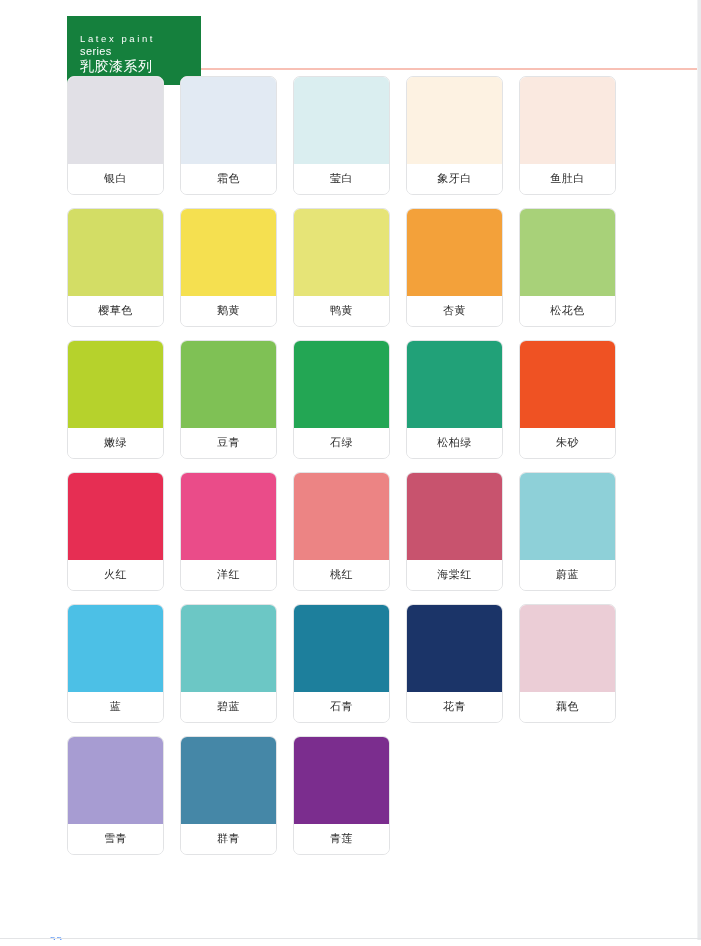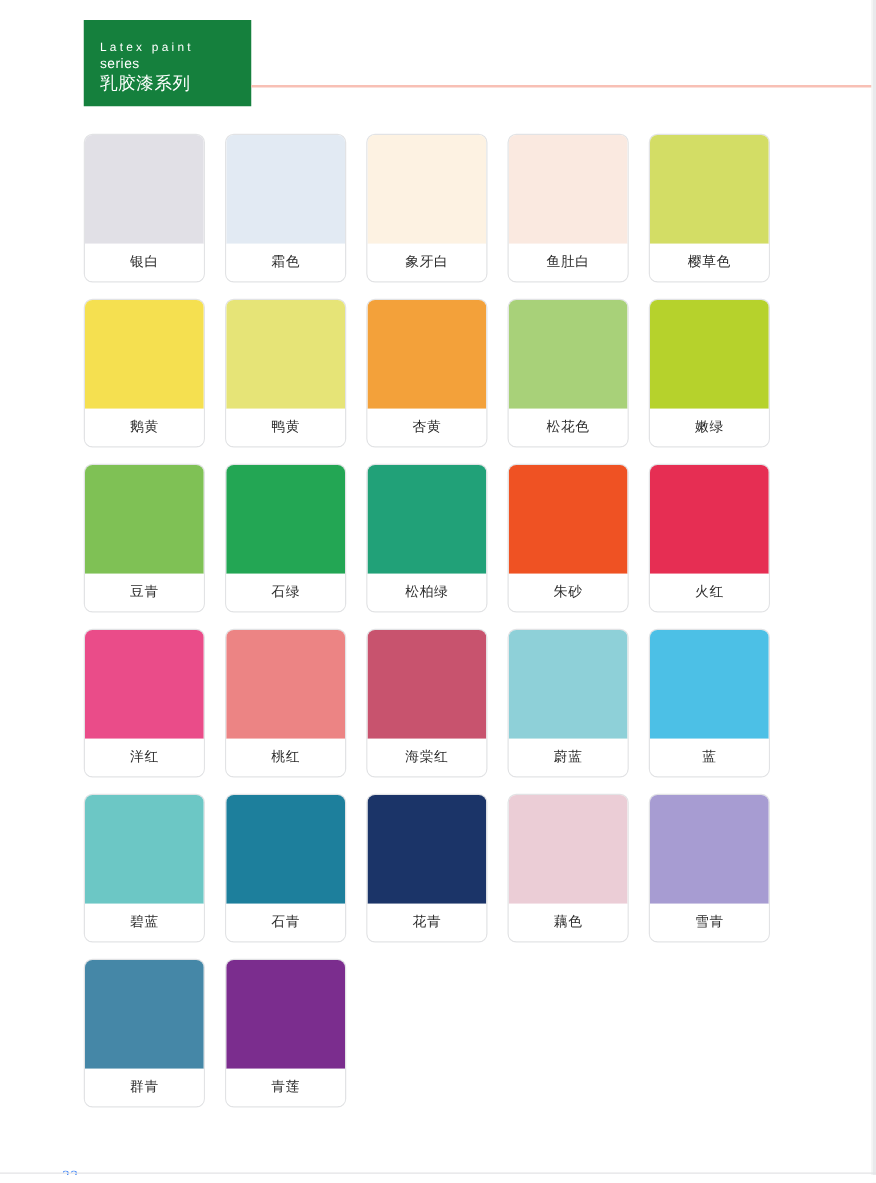--- a/index.html
+++ b/index.html
@@ -96,21 +96,21 @@
     top: 68px;
     width: 496px;
     height: 1.6px;
     background: #f8c0b5;
   }
 
   
   .swatch-grid {
     position: absolute;
     left: 67px;
-    top: 107px;
+    top: 76px;
     width: 551px;
     display: grid;
     grid-template-columns: repeat(5, 97px);
     grid-auto-rows: 119px;
     column-gap: 16px;
     row-gap: 13px;
   }
   .swatch-card {
     width: 97px;
     height: 119px;
@@ -168,20 +168,24 @@
   <div class="swatch-grid" id="swatch-grid">
       <div class="swatch-card">
         <div class="swatch-chip" style="background: rgb(225, 224, 230);"></div>
         <div class="swatch-label">银白</div>
       </div>
       <div class="swatch-card">
         <div class="swatch-chip" style="background: rgb(226, 234, 243);"></div>
         <div class="swatch-label">霜色</div>
       </div>
       <div class="swatch-card">
+        <div class="swatch-chip" style="background: rgb(218, 238, 240);"></div>
+        <div class="swatch-label">莹白</div>
+      </div>
+      <div class="swatch-card">
         <div class="swatch-chip" style="background: rgb(253, 242, 226);"></div>
         <div class="swatch-label">象牙白</div>
       </div>
       <div class="swatch-card">
         <div class="swatch-chip" style="background: rgb(250, 233, 224);"></div>
         <div class="swatch-label">鱼肚白</div>
       </div>
       <div class="swatch-card">
         <div class="swatch-chip" style="background: rgb(211, 221, 101);"></div>
         <div class="swatch-label">樱草色</div>

